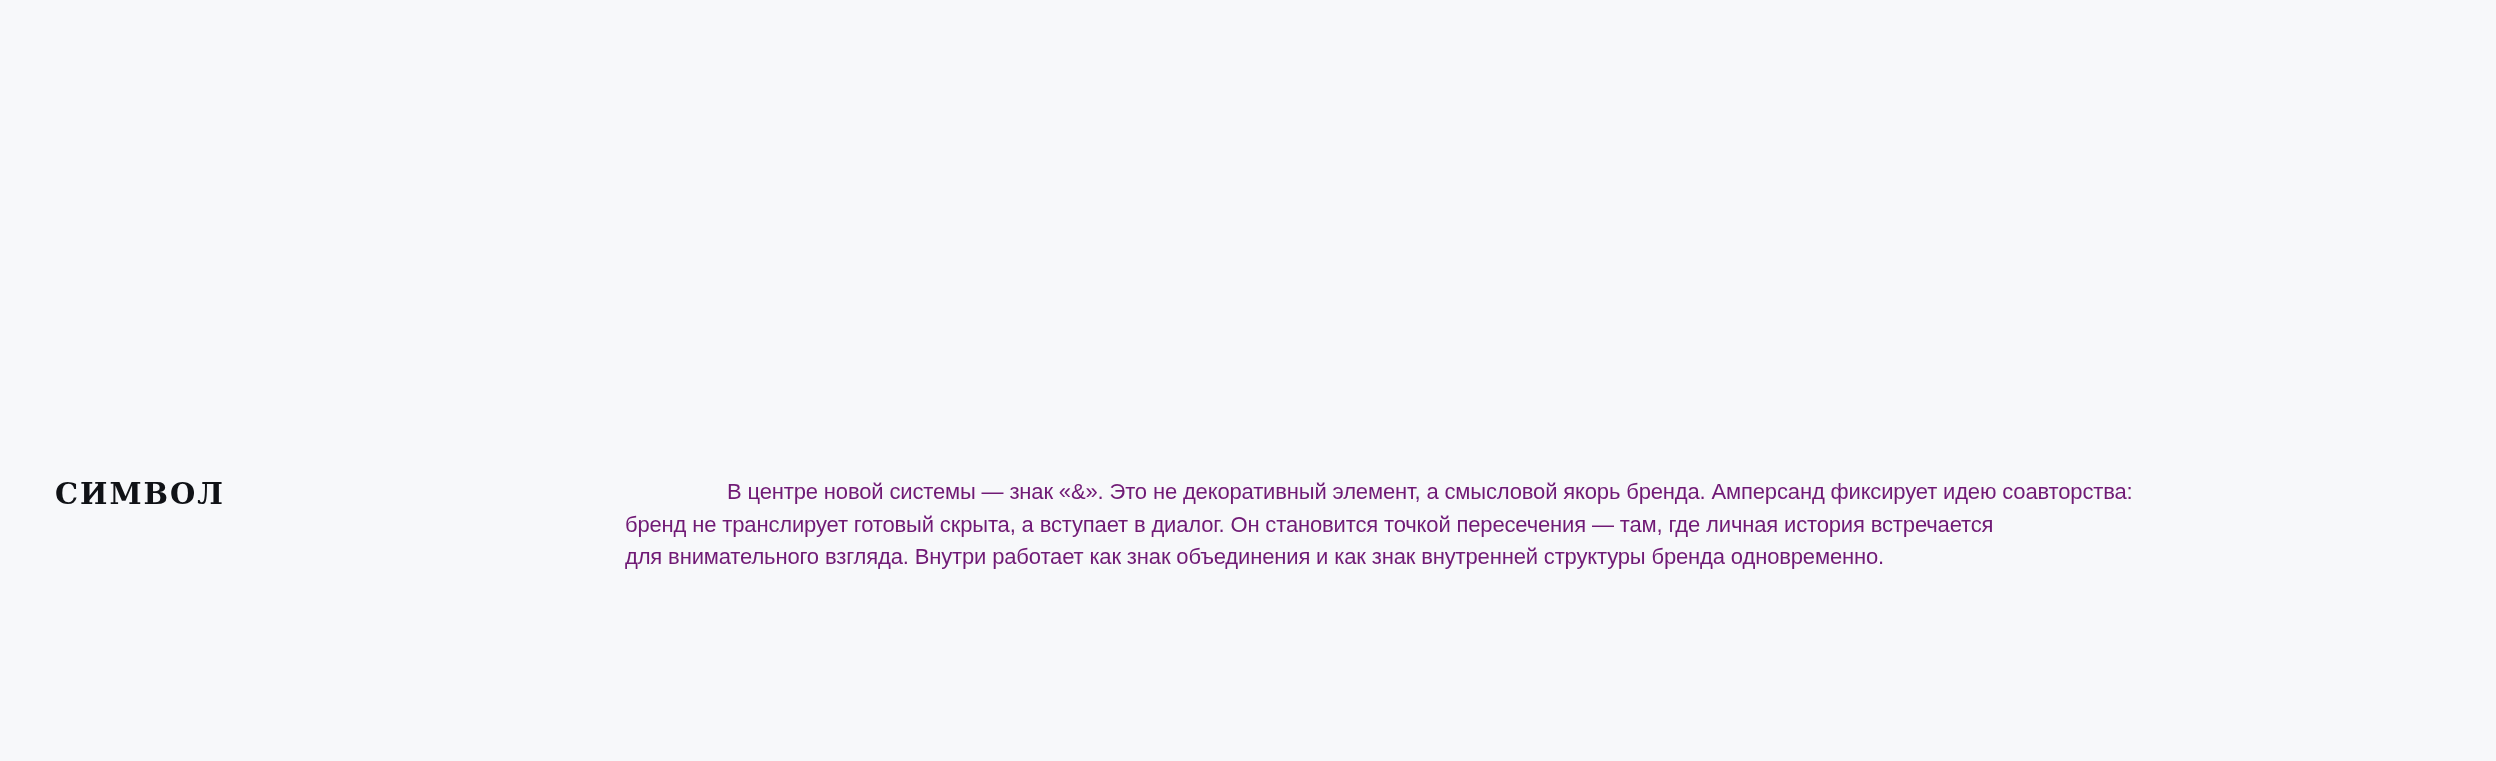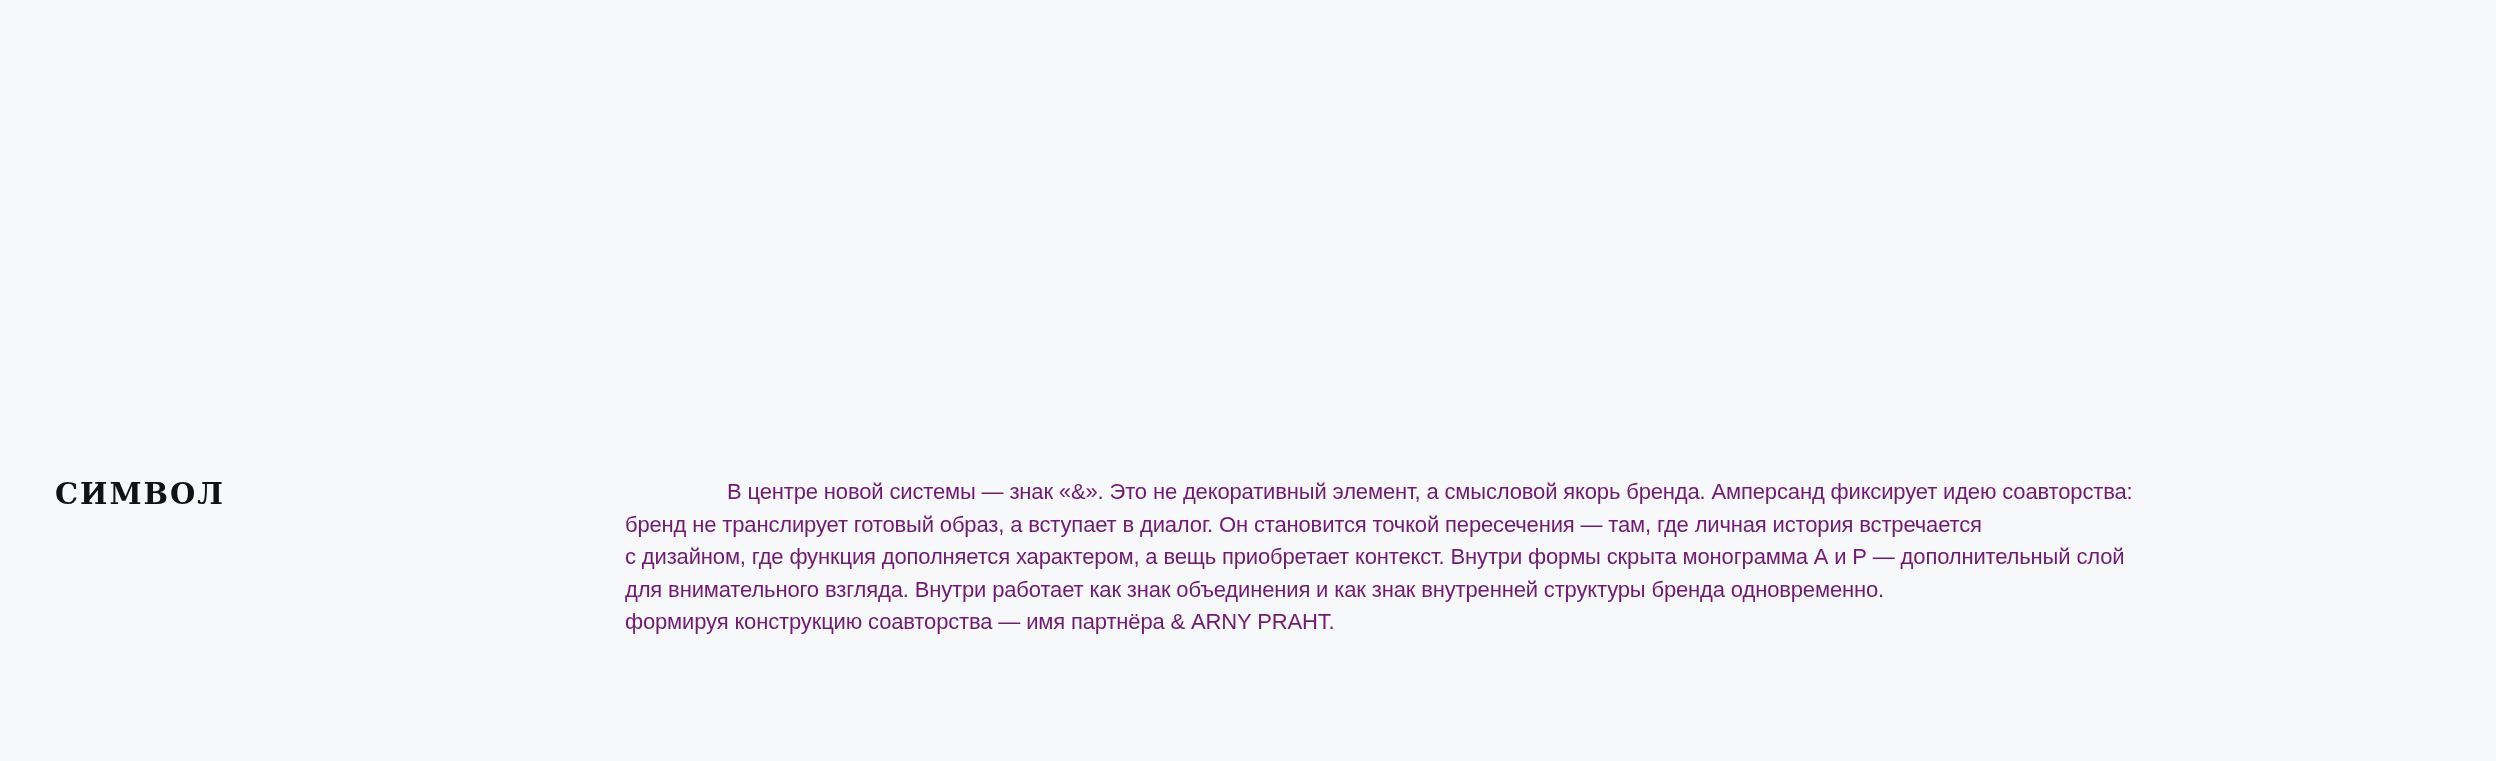--- a/index.html
+++ b/index.html
@@ -52,24 +52,22 @@
 <body>
 
 <main>
 
   <h2 class="section-heading">СИМВОЛ</h2>
 
   <div class="body-copy">
 
     <div>
       <div class="copy-line indent">В центре новой системы — знак «&amp;». Это не декоративный элемент, а смысловой якорь бренда. Амперсанд фиксирует идею соавторства:</div>
-      <div class="copy-line">бренд не транслирует готовый образ, а вступает в диалог. Он становится точкой пересечения — там, где личная история встречается</div>
-      <div class="copy-line">с дизайном, где функция дополняется характером, а вещь приобретает контекст. Внутри формы скрыта монограмма А и Р — дополнительный слой</div>
+      <div class="copy-line">бренд не транслирует готовый скрыта, а вступает в диалог. Он становится точкой пересечения — там, где личная история встречается</div>
       <div class="copy-line">для внимательного взгляда. Внутри работает как знак объединения и как знак внутренней структуры бренда одновременно.</div>
     </div>
 
     <div>
-      <div class="copy-line">формируя конструкцию соавторства — имя партнёра &amp; ARNY PRAHT.</div>
     </div>
 
   </div>
 
 </main>
 
 </body></html>

